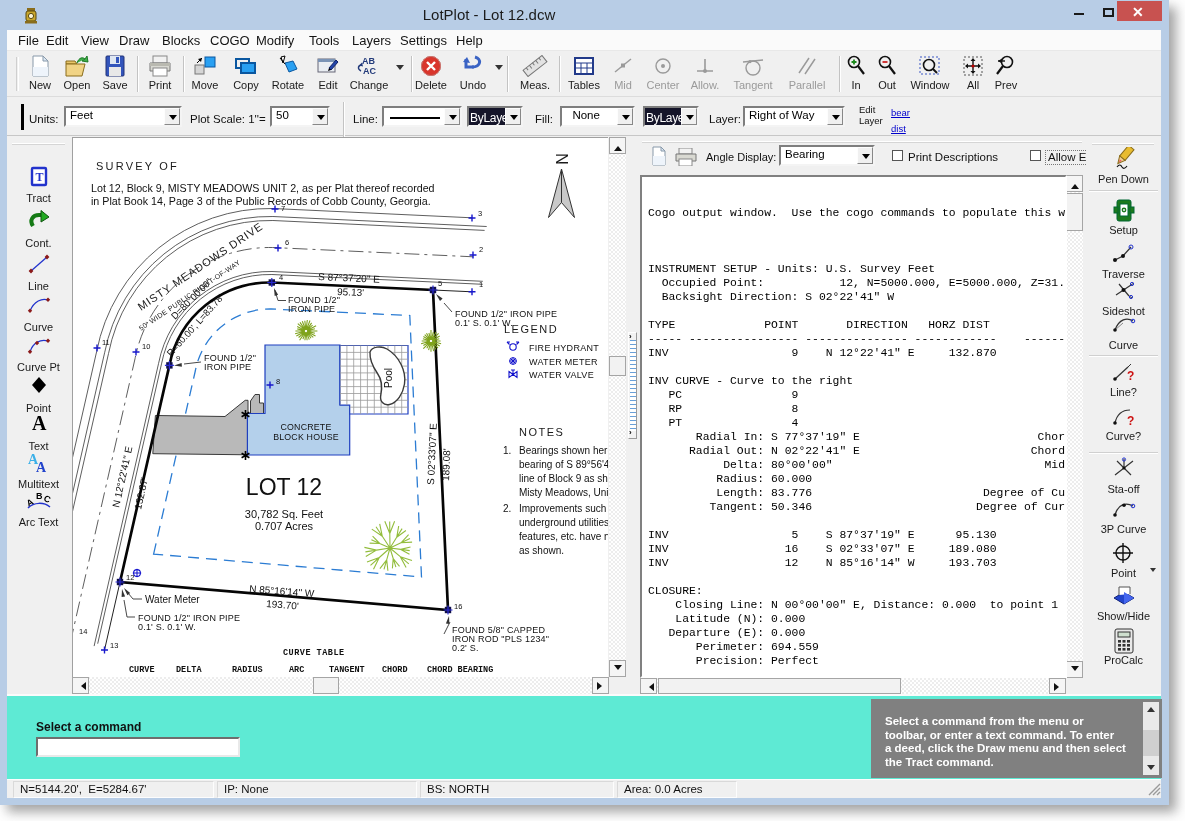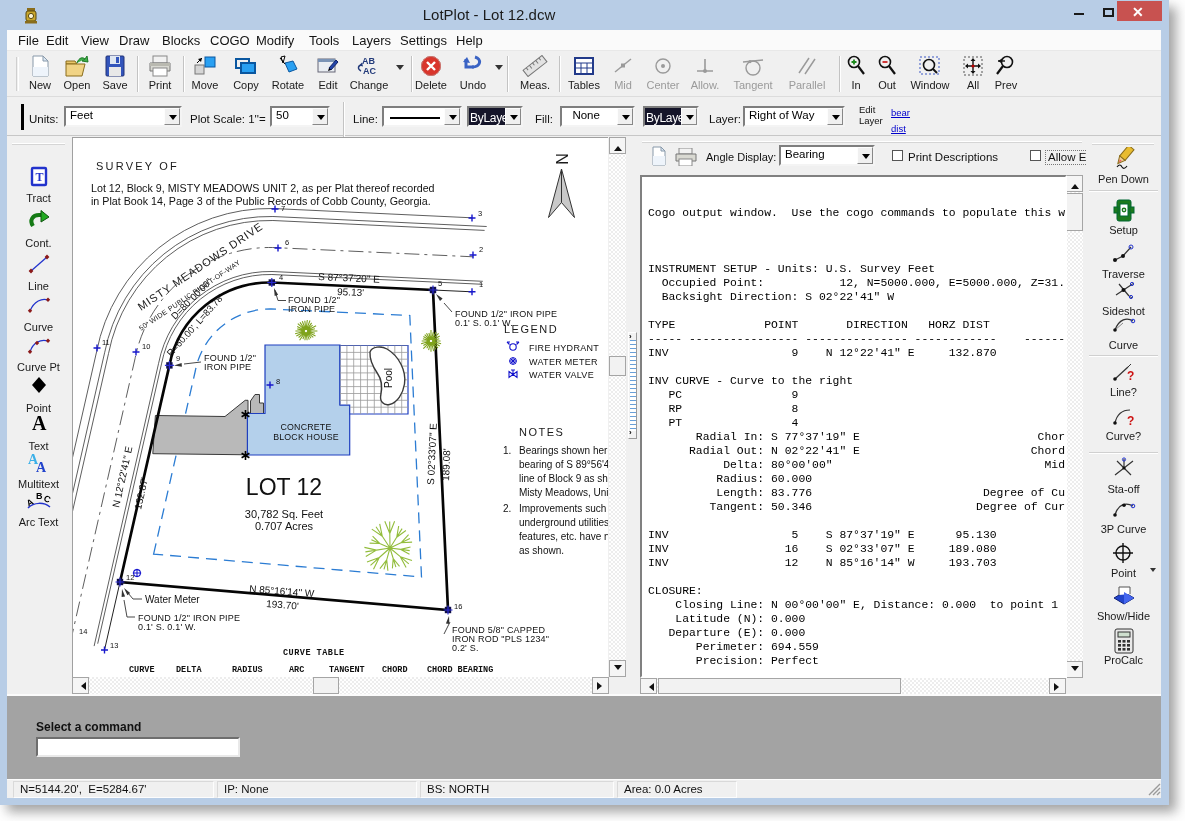--- a/index.html
+++ b/index.html
@@ -43,21 +43,21 @@
 
 .sb{position:absolute;background:conic-gradient(#fff 25%,#ededed 0 50%,#fff 0 75%,#ededed 0) 0 0/4px 4px;}
 .sbtn{position:absolute;width:17px;height:17px;background:#f5f5f5;border:1px solid #a5a5a5;}
 .thumb{position:absolute;background:#f2f2f2;border:1px solid #a5a5a5;}
 .arw{position:absolute;width:0;height:0;border:4px solid transparent;}
 
 #cogotb{position:absolute;left:637px;top:136px;width:449px;height:39px;background:#f0f0f0;overflow:hidden;}
 #cogotxt{position:absolute;left:640px;top:175px;width:427px;height:503px;background:#fff;border:2px solid;border-color:#808080 #fff #fff #808080;overflow:hidden;}
 #cogotxt pre{margin:0;position:absolute;left:6px;top:29px;font-family:"Liberation Mono",monospace;font-size:11.4px;line-height:14px;color:#000;}
 
-#cmd{position:absolute;left:7px;top:694px;width:1154px;height:85px;background:#a3a3a3;border-top:2px solid #fbfbfb;}
+#cmd{position:absolute;left:7px;top:694px;width:1154px;height:85px;background:#5eead4;border-top:2px solid #fbfbfb;}
 #cmdlbl{position:absolute;left:29px;top:24px;font-size:12px;font-weight:bold;color:#111;}
 #cmdinp{position:absolute;left:29px;top:41px;width:204px;height:20px;background:#fff;border:2px solid;border-color:#6e6e6e #e9e9e9 #e9e9e9 #6e6e6e;}
 #gbox{position:absolute;left:864px;top:3px;width:291px;height:79px;background:#808080;}
 #gbox .t{position:absolute;left:14px;top:16px;font-size:11.5px;line-height:13.5px;font-weight:bold;color:#fff;white-space:nowrap;}
 
 #status{position:absolute;left:7px;top:779px;width:1154px;height:19px;background:#f0f0f0;border-top:1px solid #fdfdfd;font-size:11.5px;color:#111;}
 .scell{position:absolute;top:1px;height:17px;border:1px solid;border-color:#d9d9d9 #fdfdfd #fdfdfd #d9d9d9;background:#f0f0f0;}
 .scell span{position:absolute;left:6px;top:1px;white-space:nowrap;}
 </style></head>
 <body>
@@ -762,20 +762,31 @@
               <rect x="14" y="20" width="3" height="2.6"></rect>
             </g>
           </svg></div>
         <div class="cap">ProCalc</div>
       </div>
 <div style="position:absolute;left:64px;top:432px;border:3.5px solid transparent;border-top:4px solid #333"></div>
     </div>
   <div id="cmd">
     <div id="cmdlbl">Select a command</div>
     <div id="cmdinp"></div>
+    <div id="gbox">
+        <div class="t">Select a command from the menu or<br>toolbar, or enter a text command. To enter<br>a deed, click the Draw menu and then select<br>the Tract command.</div>
+        <div style="position:absolute;left:272px;top:3px;width:16px;height:73px;background:#e9e9e9"></div>
+<div style="position:absolute;left:272px;top:3px;width:16px;height:16px;background:#e9e9e9">
+          <div style="position:absolute;left:4px;top:5px;border:4px solid transparent;border-bottom:5px solid #333;border-top:none"></div>
+        </div>
+<div style="position:absolute;left:272px;top:60px;width:16px;height:16px;background:#e9e9e9">
+          <div style="position:absolute;left:4px;top:6px;border:4px solid transparent;border-top:5px solid #333;border-bottom:none"></div>
+        </div>
+<div style="position:absolute;left:272px;top:31px;width:16px;height:26px;background:#cfcfcf"></div>
+      </div>
   </div>
   <div id="status">
       <div class="scell" style="left:6px;width:201px">
         <span>N=5144.20',&nbsp; E=5284.67'</span>
       </div>
 <div class="scell" style="left:210px;width:200px">
         <span>IP: None</span>
       </div>
 <div class="scell" style="left:413px;width:194px">
         <span>BS: NORTH</span>

